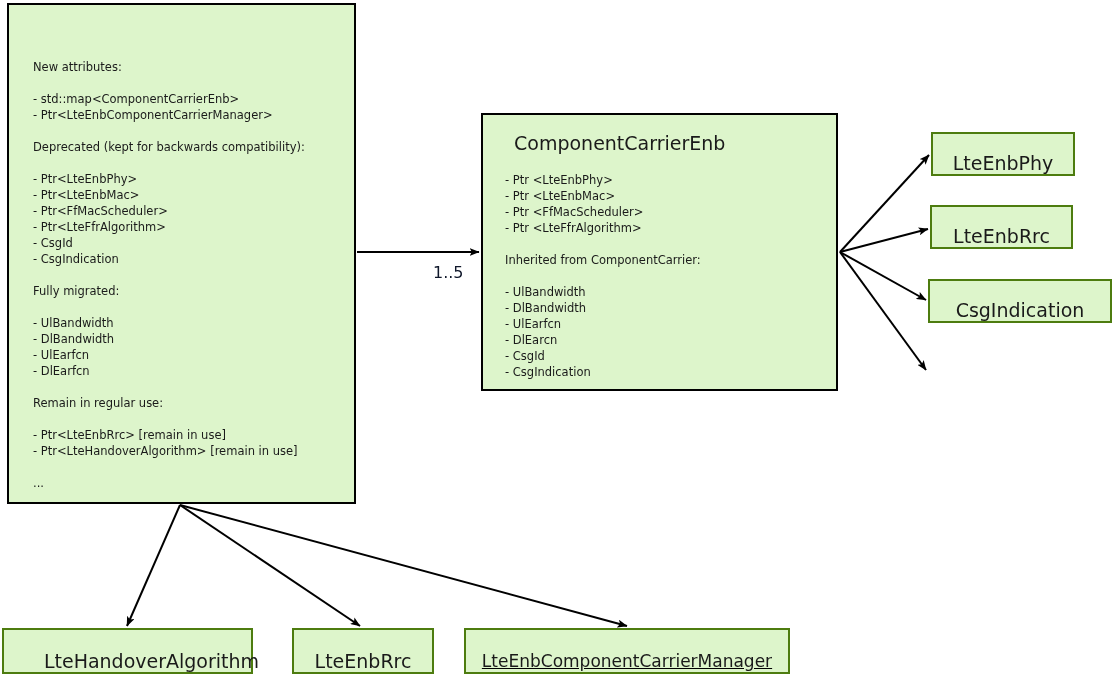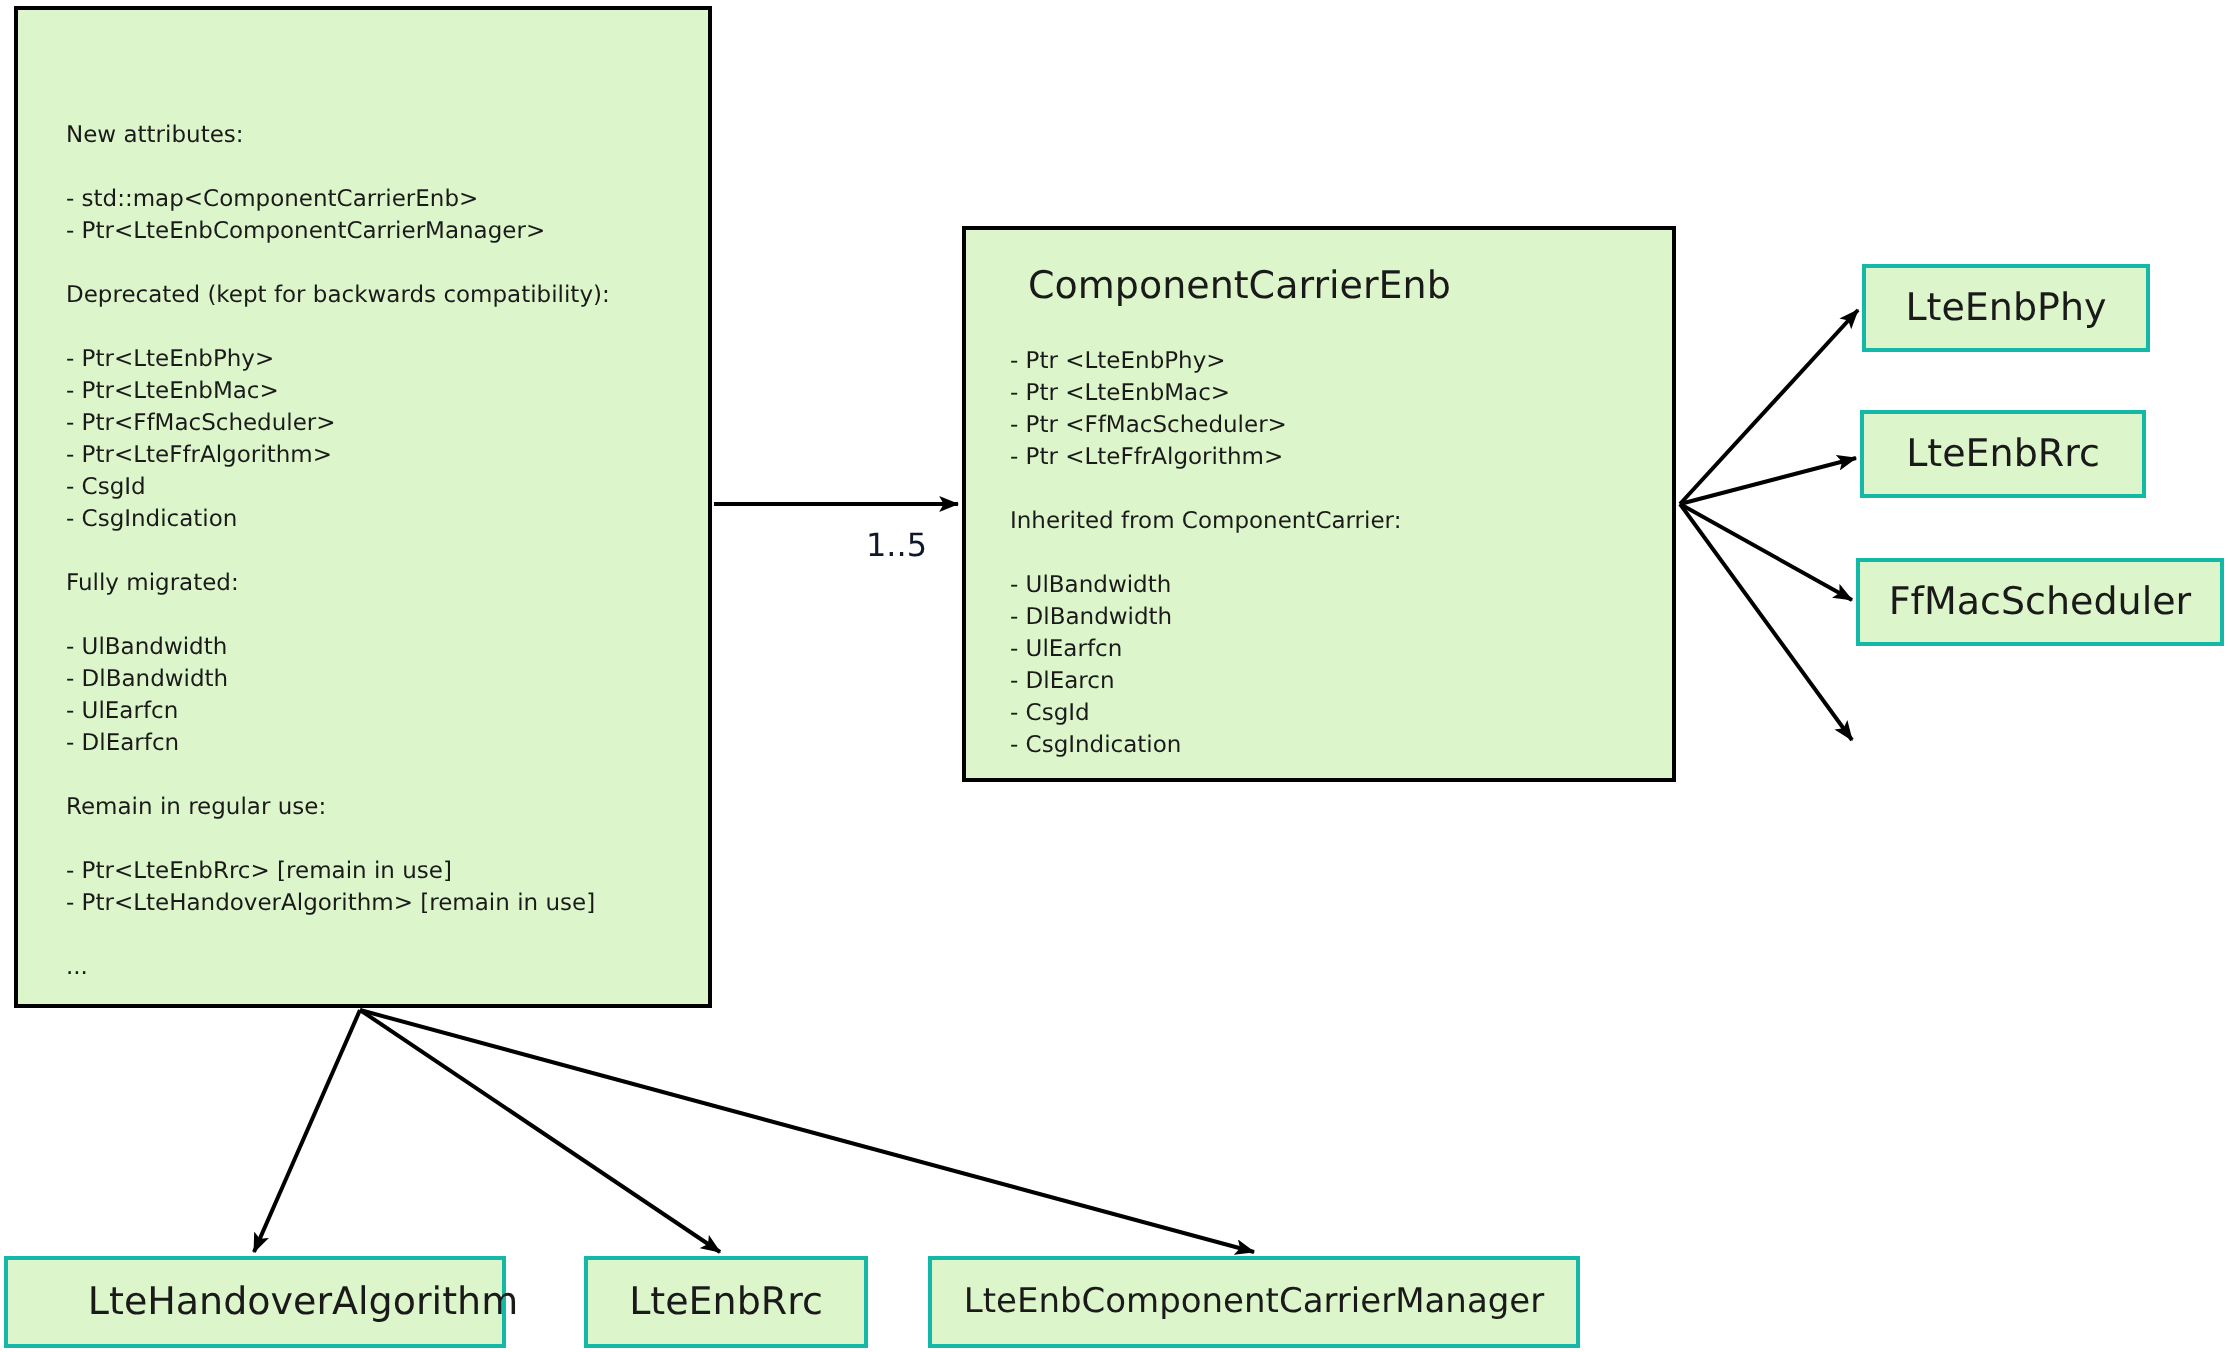--- a/index.html
+++ b/index.html
@@ -44,23 +44,23 @@
     height: 16px;
   }
   .body-line.blank {
     height: 16px;
   }
   
   .leaf-box {
     position: absolute;
     box-sizing: border-box;
     background: #ddf5cb;
-    border: 2px solid #14b8a6;
+    border: 2px solid #4d7c0f;
     display: flex;
-    align-items: center;
+    align-items: flex-end;
     justify-content: center;
     z-index: 3;
   }
   .leaf-label {
     font-size: 19px;
     line-height: 22px;
     color: #1a1a1a;
     white-space: nowrap;
   }
   .leaf-label.small {
@@ -121,29 +121,29 @@
 
   <div class="leaf-box" style="left:931px; top:132px; width:144px; height:44px;">
     <span class="leaf-label">LteEnbPhy</span>
   </div>
 
   <div class="leaf-box" style="left:930px; top:205px; width:143px; height:44px;">
     <span class="leaf-label">LteEnbRrc</span>
   </div>
 
   <div class="leaf-box" style="left:928px; top:279px; width:184px; height:44px;">
-    <span class="leaf-label">FfMacScheduler</span>
+    <span class="leaf-label">CsgIndication</span>
   </div>
 
 
   <div class="leaf-box" style="left:2px; top:628px; width:251px; height:46px;padding-left:48px;">
     <span class="leaf-label">LteHandoverAlgorithm</span>
   </div>
 
   <div class="leaf-box" style="left:292px; top:628px; width:142px; height:46px;">
     <span class="leaf-label">LteEnbRrc</span>
   </div>
 
-  <div class="leaf-box" style="left:464px; top:628px; width:326px; height:46px;">
+  <div class="leaf-box" style="left:464px; top:628px; width:326px; height:46px;text-decoration:underline;">
     <span class="leaf-label small">LteEnbComponentCarrierManager</span>
   </div>
 
 </div>
 
 </body></html>

